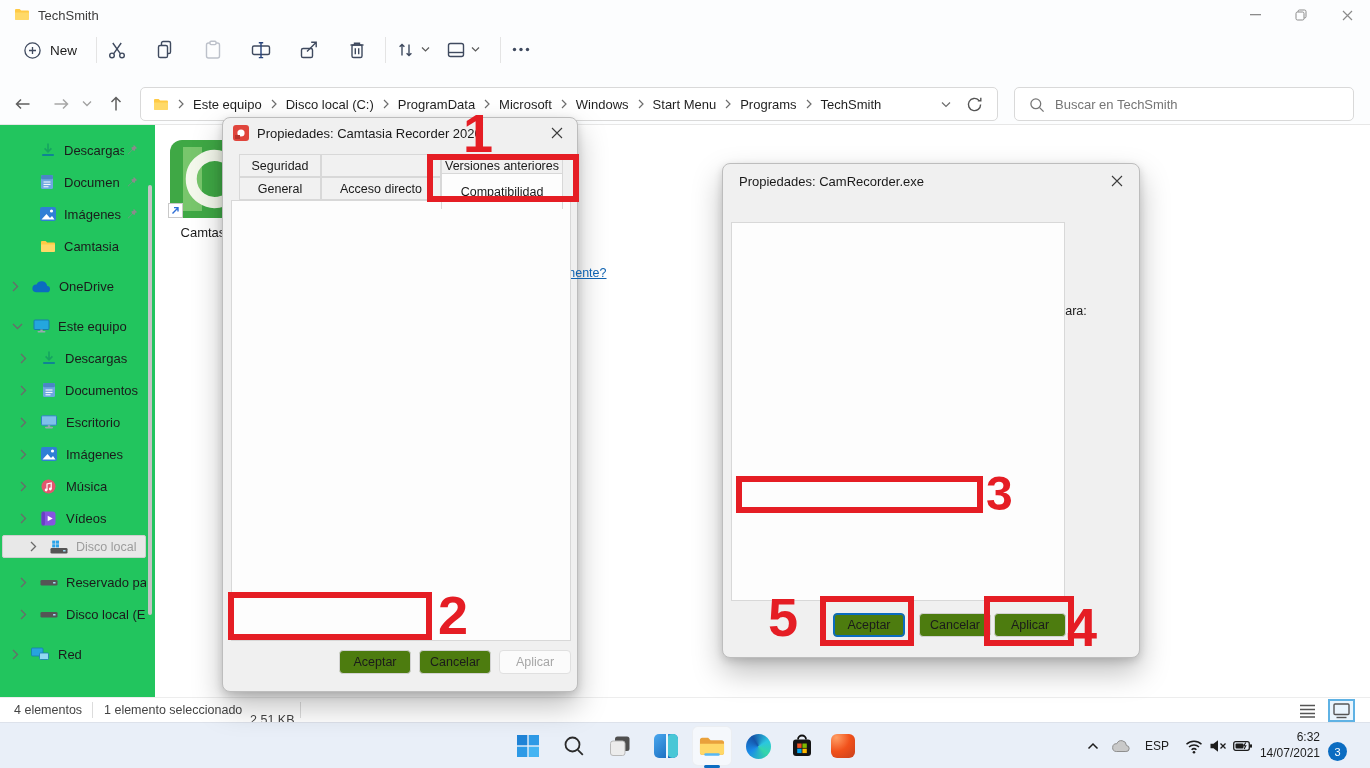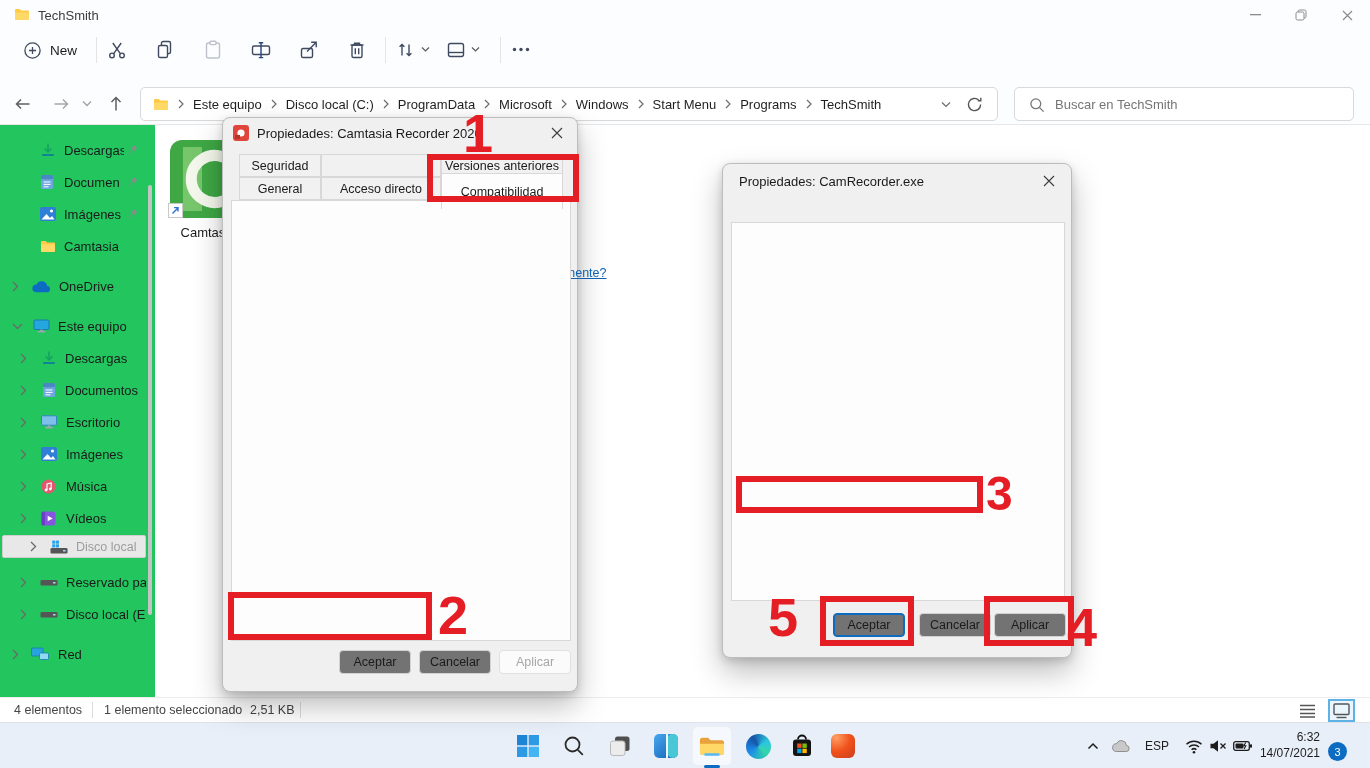--- a/index.html
+++ b/index.html
@@ -52,21 +52,21 @@
   .grp { position:absolute; border:1px solid #dcdcdc; border-radius:2px; }
   .grp-lbl { position:absolute; top:-8px; left:9px; background:#fdfdfd; padding:0 4px; font-size:12px; color:#1a1a1a; white-space:nowrap; }
   .cbrow { position:absolute; display:flex; gap:8px; font-size:12.5px; color:#1a1a1a; align-items:flex-start; }
   .cbx { width:15px; height:15px; border:1px solid #8d8d8d; border-radius:3px; background:#fff; flex:none; display:flex; align-items:center; justify-content:center; }
   .cbx.dis { border-color:#c8c8c8; }
   .cbx.on { background:#0b6cc1; border-color:#0b6cc1; }
   .cbrow.dis { color:#9d9d9d; }
   .cbrow .cl { padding-top:1px; }
   .sel { position:absolute; height:23px; border:1px solid #cfcfcf; border-radius:2px; background:#f6f6f6; color:#9c9c9c; font-size:12.5px; display:flex; align-items:center; padding:0 9px; }
   .sel .sv { flex:1; white-space:nowrap; overflow:hidden; }
-  .btn { position:absolute; height:24px; background:#737373; border:1px solid #d2d2d2; border-radius:4px; font-size:12.5px; color:#1b1b1b; display:flex; align-items:center; justify-content:center; overflow:hidden; white-space:nowrap; }
+  .btn { position:absolute; height:24px; background:#4d7c0f; border:1px solid #d2d2d2; border-radius:4px; font-size:12.5px; color:#1b1b1b; display:flex; align-items:center; justify-content:center; overflow:hidden; white-space:nowrap; }
   .btn.dis { color:#a7a7a7; border-color:#e0e0e0; background:#fbfbfb; }
   .btn.foc { border:1px solid #0b6cc1; box-shadow:inset 0 0 0 1px #0b6cc1; }
   .dlink { position:absolute; font-size:12.5px; color:#0f62b0; text-decoration:underline; white-space:nowrap; }
 
   
   .redbox { position:absolute; border:6px solid #e51d24; z-index:50; }
   .rednum { position:absolute; color:#e51d24; font-weight:700; font-size:54px; line-height:1; z-index:50; }
 </style>
 </head>
 <body>
@@ -540,21 +540,21 @@
         </svg>
     </span>
     <div class="abs" style="left:0;top:88px;width:96px;text-align:center;font-size:13px;color:#1b1b1b;white-space:nowrap;overflow:hidden">Camtasia</div>
   </div>
 </div>
 
 <div class="statusbar">
   <span class="abs" style="left:14px;top:5px">4 elementos</span>
   <div class="sb-sep" style="left:92px"></div>
   <span class="abs" style="left:104px;top:5px">1 elemento seleccionado</span>
-  <span class="abs" style="left:250px;top:5px">2,51 KB</span>
+  <span class="abs" style="left:250px;top:15px">2,51 KB</span>
   <div class="sb-sep" style="left:300px"></div>
   <span class="abs" style="left:1299px;top:5px">
     <svg width="17" height="15" viewBox="0 0 17 15" fill="none" stroke="#555" stroke-width="1.4">
         <path d="M1 2.5h15M1 6.5h15M1 10.5h15M1 14h15"></path>
       </svg>
   </span>
   <span class="abs" style="left:1328px;top:1px;width:27px;height:23px;border:2px solid #5fb2e4;background:#eaf5fd;display:flex;align-items:center;justify-content:center">
     <svg width="17" height="16" viewBox="0 0 17 16" fill="none" stroke="#555" stroke-width="1.4">
         <rect x="1" y="1" width="15" height="10.5" rx="1"></rect>
         <path d="M3.5 14.5h10"></path>
@@ -762,21 +762,21 @@
       <span>Aceptar</span>
     </div>
   <div class="btn" style="left:196px;top:532px;width:72px">
       <span>Cancelar</span>
     </div>
   <div class="btn dis" style="left:276px;top:532px;width:72px">
       <span>Aplicar</span>
     </div>
 </div>
 
-<div class="dlg" style="left:722px;top:163px;width:350px;height:495px">
+<div class="dlg" style="left:722px;top:163px;width:418px;height:495px">
   <span class="dlg-title" style="left:16px;top:10px">Propiedades: CamRecorder.exe</span>
   <span class="dlg-close" style="right:8px;top:6px">
     <svg width="12" height="12" viewBox="0 0 12 12">
         <path d="M1 1l10 10M11 1L1 11" stroke="#3c3c3c" stroke-width="1.1"></path>
       </svg>
   </span>
 
   <div class="panel" style="left:8px;top:58px;width:334px;height:379px"></div>
 
   <div class="dtext" style="left:18px;top:72px;width:312px">Si este programa funcionaba correctamente en versiones anteriores de Windows y ahora presenta problemas, seleccione el modo de compatibilidad que coincida con la versión anterior.</div>

